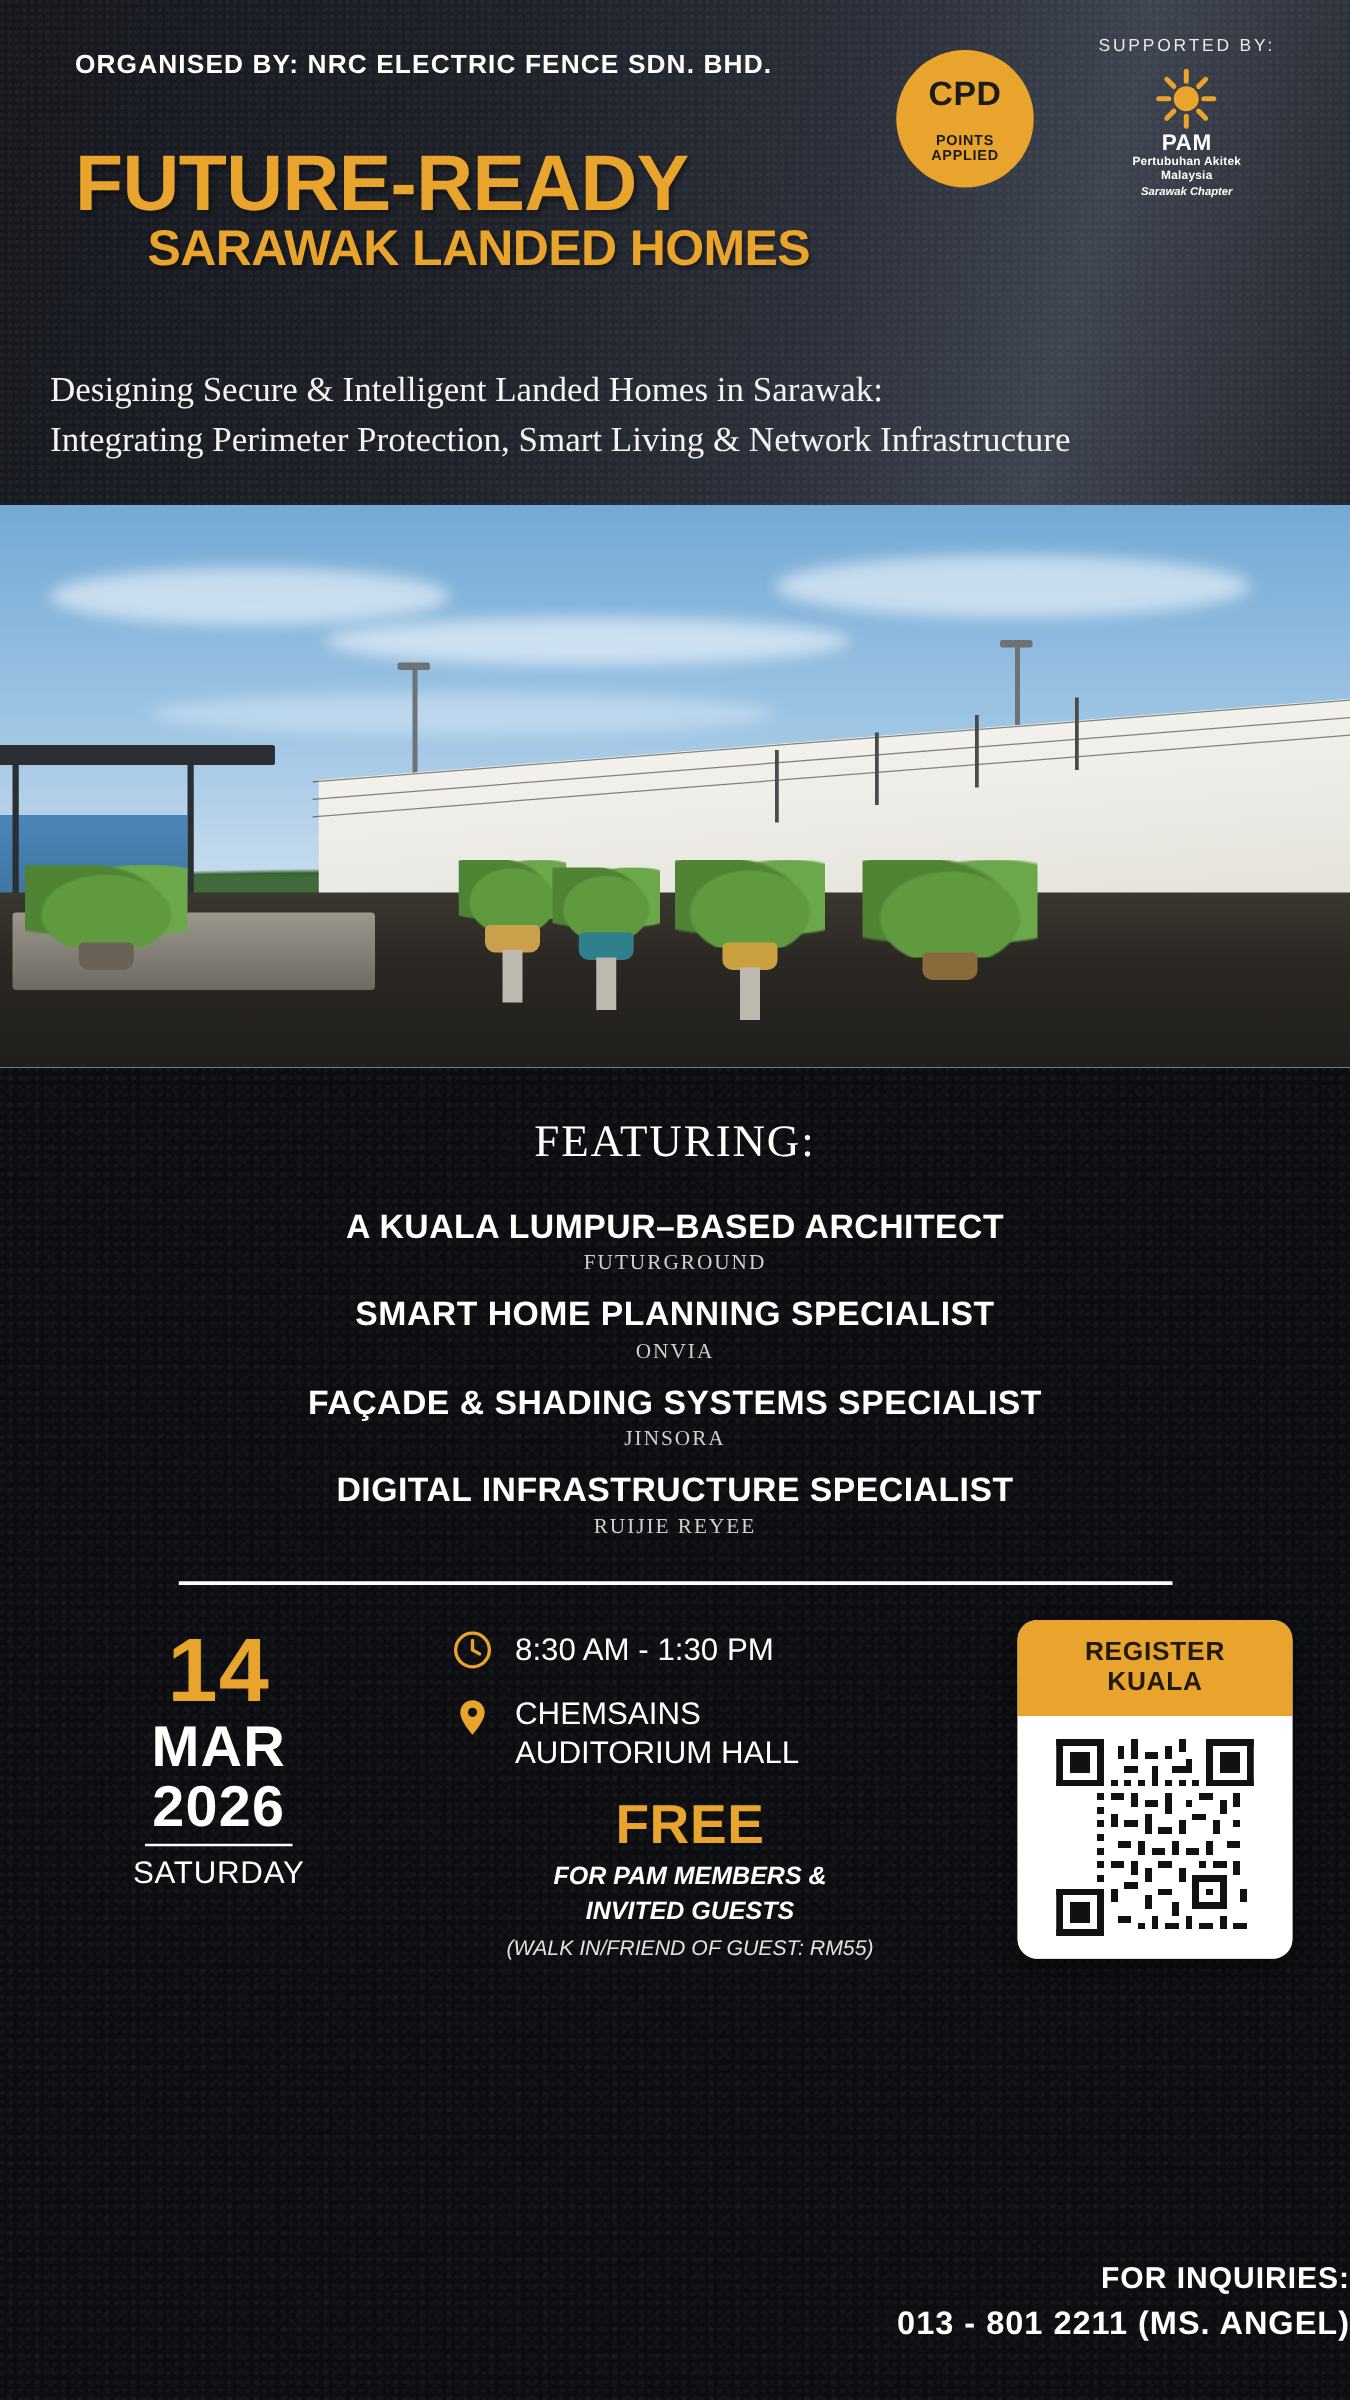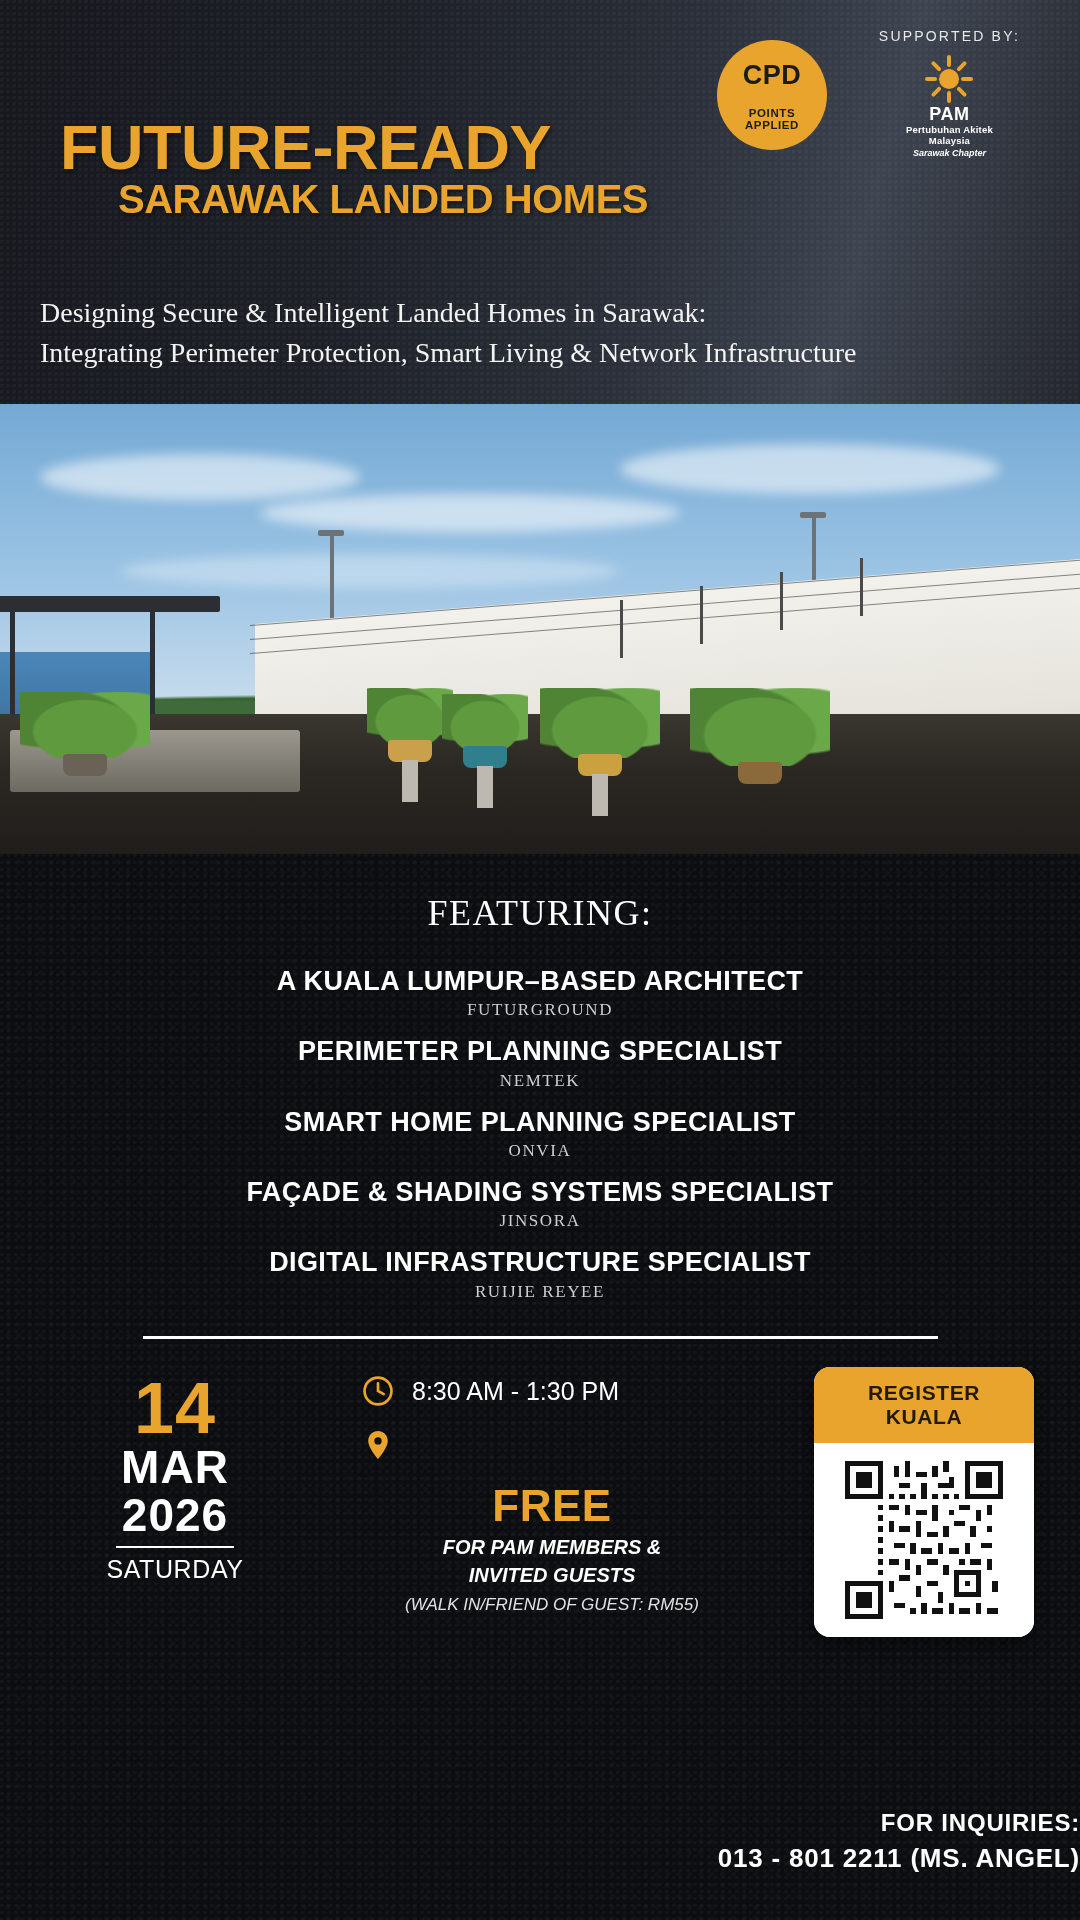--- a/index.html
+++ b/index.html
@@ -388,20 +388,21 @@
     margin-top: 6px;
   }
 </style>
 </head>
 <body>
 
 <div class="poster">
 
   <div class="header">
 
+    <div class="organised">ORGANISED BY: NRC ELECTRIC FENCE SDN. BHD.</div>
 
     <div class="title-block">
       <div class="title-line l1">FUTURE-READY</div>
       <div class="title-line l2">SARAWAK LANDED HOMES</div>
     </div>
 
     <div class="subtitle">
       <div>Designing Secure &amp; Intelligent Landed Homes in Sarawak:</div>
       <div>Integrating Perimeter Protection, Smart Living &amp; Network Infrastructure</div>
     </div>
@@ -494,24 +495,20 @@
   </div>
 
   <div class="featuring-section">
     <div class="featuring-title">FEATURING:</div>
 
     <div class="feature-item">
       <div class="feature-role">A KUALA LUMPUR–BASED ARCHITECT</div>
       <div class="feature-company">FUTURGROUND</div>
     </div>
     <div class="feature-item">
-      <div class="feature-role">PERIMETER PLANNING SPECIALIST</div>
-      <div class="feature-company">NEMTEK</div>
-    </div>
-    <div class="feature-item">
       <div class="feature-role">SMART HOME PLANNING SPECIALIST</div>
       <div class="feature-company">ONVIA</div>
     </div>
     <div class="feature-item">
       <div class="feature-role">FAÇADE &amp; SHADING SYSTEMS SPECIALIST</div>
       <div class="feature-company">JINSORA</div>
     </div>
     <div class="feature-item">
       <div class="feature-role">DIGITAL INFRASTRUCTURE SPECIALIST</div>
       <div class="feature-company">RUIJIE REYEE</div>
@@ -541,20 +538,24 @@
         </span>
         <span class="info-text">8:30 AM - 1:30 PM</span>
       </div>
 
       <div class="info-row">
         <span class="ic">
           <svg width="34" height="34" viewBox="0 0 24 24">
             <path d="M12 2.2c-3.8 0-6.9 3.1-6.9 6.9 0 5.1 6.9 12.7 6.9 12.7s6.9-7.6 6.9-12.7c0-3.8-3.1-6.9-6.9-6.9z" fill="#e8a42c"></path>
             <circle cx="12" cy="9.1" r="2.6" fill="#12120f"></circle>
           </svg>
+        </span>
+        <span class="info-text two-line">
+          <span>CHEMSAINS</span><br>
+          <span>AUDITORIUM HALL</span>
         </span>
       </div>
 
       <div class="free-block">
         <div class="free-word">FREE</div>
         <div class="free-sub">FOR PAM MEMBERS &amp;</div>
         <div class="free-sub">INVITED GUESTS</div>
         <div class="free-note">(WALK IN/FRIEND OF GUEST: RM55)</div>
       </div>
     </div>

